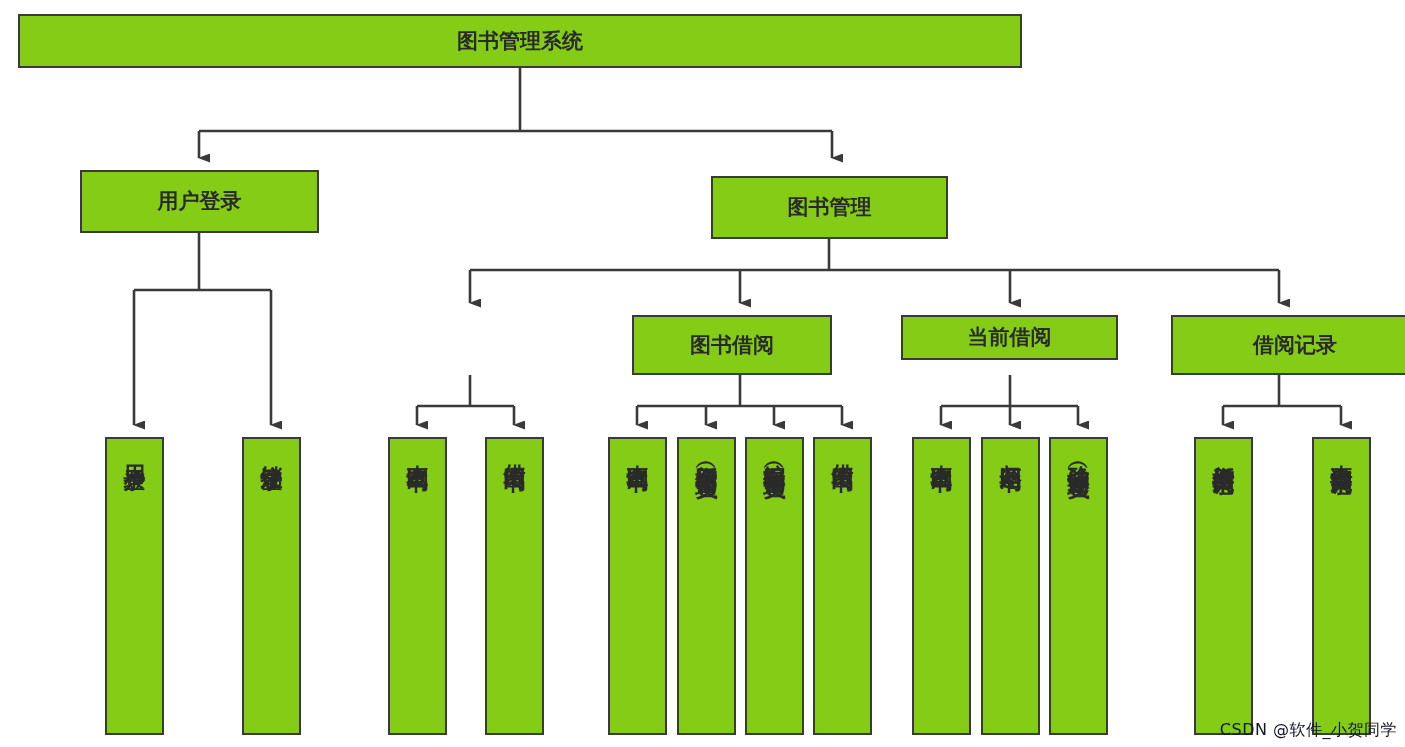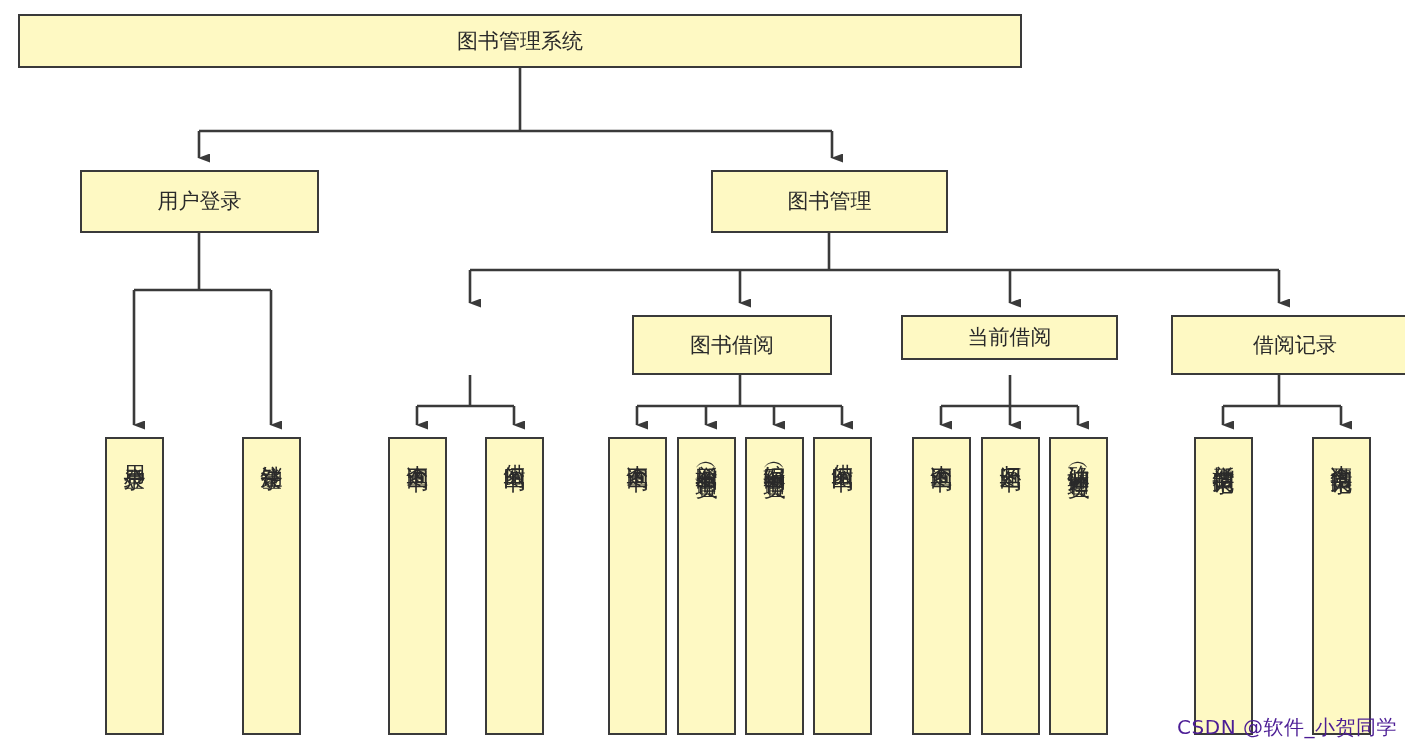--- a/index.html
+++ b/index.html
@@ -22,26 +22,27 @@
   svg#edges {
     position: absolute;
     left: 0;
     top: 0;
     width: 1405px;
     height: 747px;
   }
   .node {
     position: absolute;
     box-sizing: border-box;
-    background: #fef9c3;
+    background: #84cc16;
     border: 2.5px solid #3a3a3a;
     display: flex;
     align-items: center;
     justify-content: center;
     overflow: hidden;
+    font-weight: bold;
   }
   .node .label {
     color: #2a2a2a;
     text-align: center;
     line-height: 1.18;
     white-space: nowrap;
   }
   .node.horizontal .label {
     font-size: 21px;
   }
@@ -57,22 +58,22 @@
     writing-mode: vertical-rl;
     text-orientation: upright;
     font-size: 22px;
     letter-spacing: 2px;
     line-height: 1;
   }
   #watermark {
     position: absolute;
     right: 8px;
     bottom: 6px;
-    font-size: 20px;
-    color: #4c1d95;
+    font-size: 16px;
+    color: #0f172a;
     white-space: nowrap;
     letter-spacing: 0.5px;
   }
 </style>
 </head>
 <body>
 
 <div id="diagram-root">
 
   <svg id="edges" viewBox="0 0 1405 747">
@@ -125,21 +126,21 @@
     </g>
   </svg>
 
   <div class="node root horizontal" style="left:18px; top:14px; width:1004px; height:54px;">
     <span class="label">图书管理系统</span>
   </div>
 
   <div class="node horizontal" style="left:80px; top:170px; width:239px; height:63px;">
     <span class="label">用户登录</span>
   </div>
-  <div class="node horizontal" style="left:711px; top:170px; width:237px; height:63px;">
+  <div class="node horizontal" style="left:711px; top:176px; width:237px; height:63px;">
     <span class="label">图书管理</span>
   </div>
 
   <div class="node horizontal" style="left:632px; top:315px; width:200px; height:60px;">
     <span class="label">图书借阅</span>
   </div>
   <div class="node horizontal" style="left:901px; top:315px; width:217px; height:45px;">
     <span class="label">当前借阅</span>
   </div>
   <div class="node horizontal" style="left:1171px; top:315px; width:248px; height:60px;">

